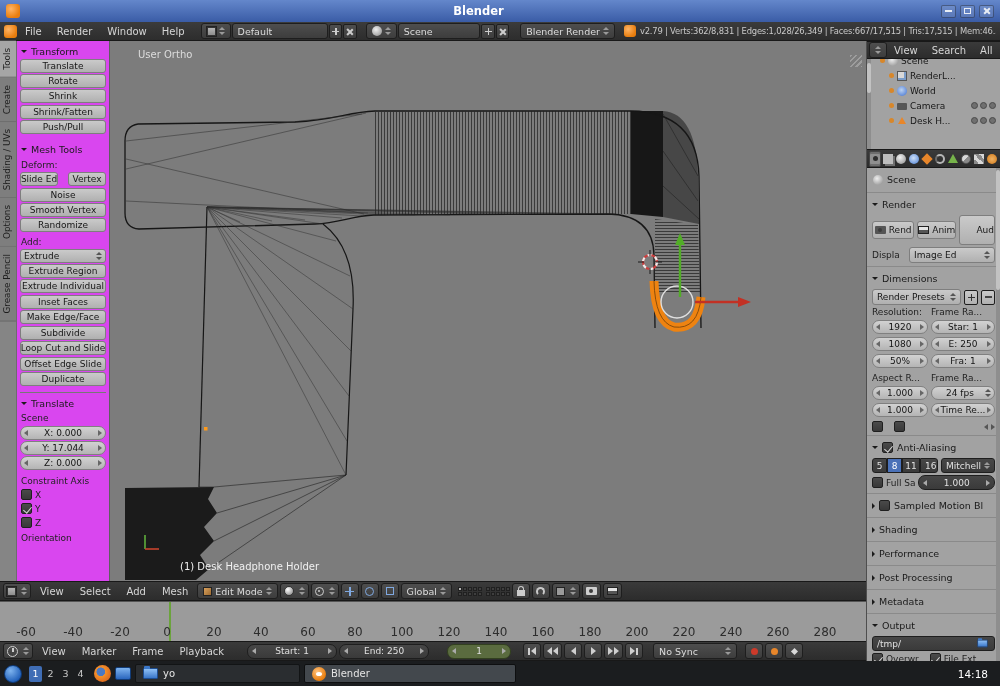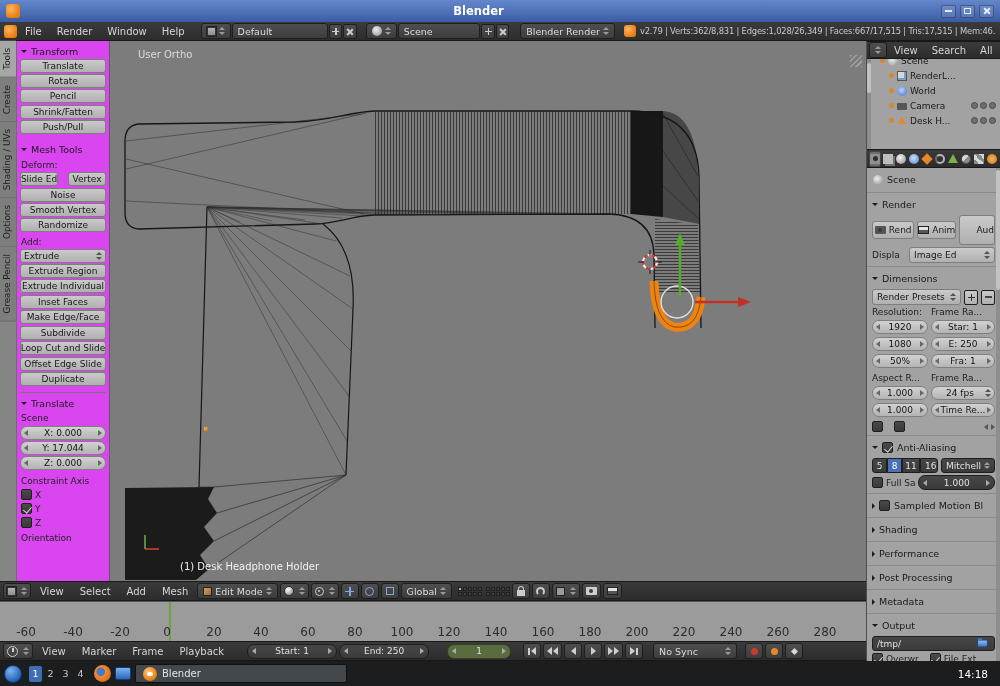--- a/index.html
+++ b/index.html
@@ -238,21 +238,21 @@
     <div class="vtab">Grease Pencil</div>
   </div>
 
   <div id="shelf" class="abs">
     <div class="sec">
         <i class="t td ts"></i>
         <span>Transform</span>
       </div>
     <div class="lbtn">Translate</div>
     <div class="lbtn">Rotate</div>
-    <div class="lbtn">Pencil</div>
+    <div class="lbtn">Shrink</div>
     <div class="lbtn" style="margin-top:2px">Shrink/Fatten</div>
     <div class="lbtn">Push/Pull</div>
 
     <div class="sec" style="margin-top:8px">
         <i class="t td ts"></i>
         <span>Mesh Tools</span>
       </div>
     <div class="plabel" style="margin:3px 1px 2px">Deform:</div>
     <div class="btnrow">
       <div class="lbtn">Slide Ed</div>
@@ -858,18 +858,22 @@
 <div id="taskbar" class="abs">
   <span class="startic"></span>
   <span class="pager">
     <span class="pg active">1</span>
     <span class="pg">2</span>
     <span class="pg">3</span>
     <span class="pg">4</span>
   </span>
   <span class="ffic"></span>
   <span class="monic"></span>
+  <span class="taskwin" style="width:165px">
+      <i class="folderic"></i>
+      <span>yo</span>
+    </span>
   <span class="taskwin active" style="width:212px">
       <i class="blic"></i>
       <span>Blender</span>
     </span>
   <span id="clock">14:18</span>
 </div>
 
 </body></html>

